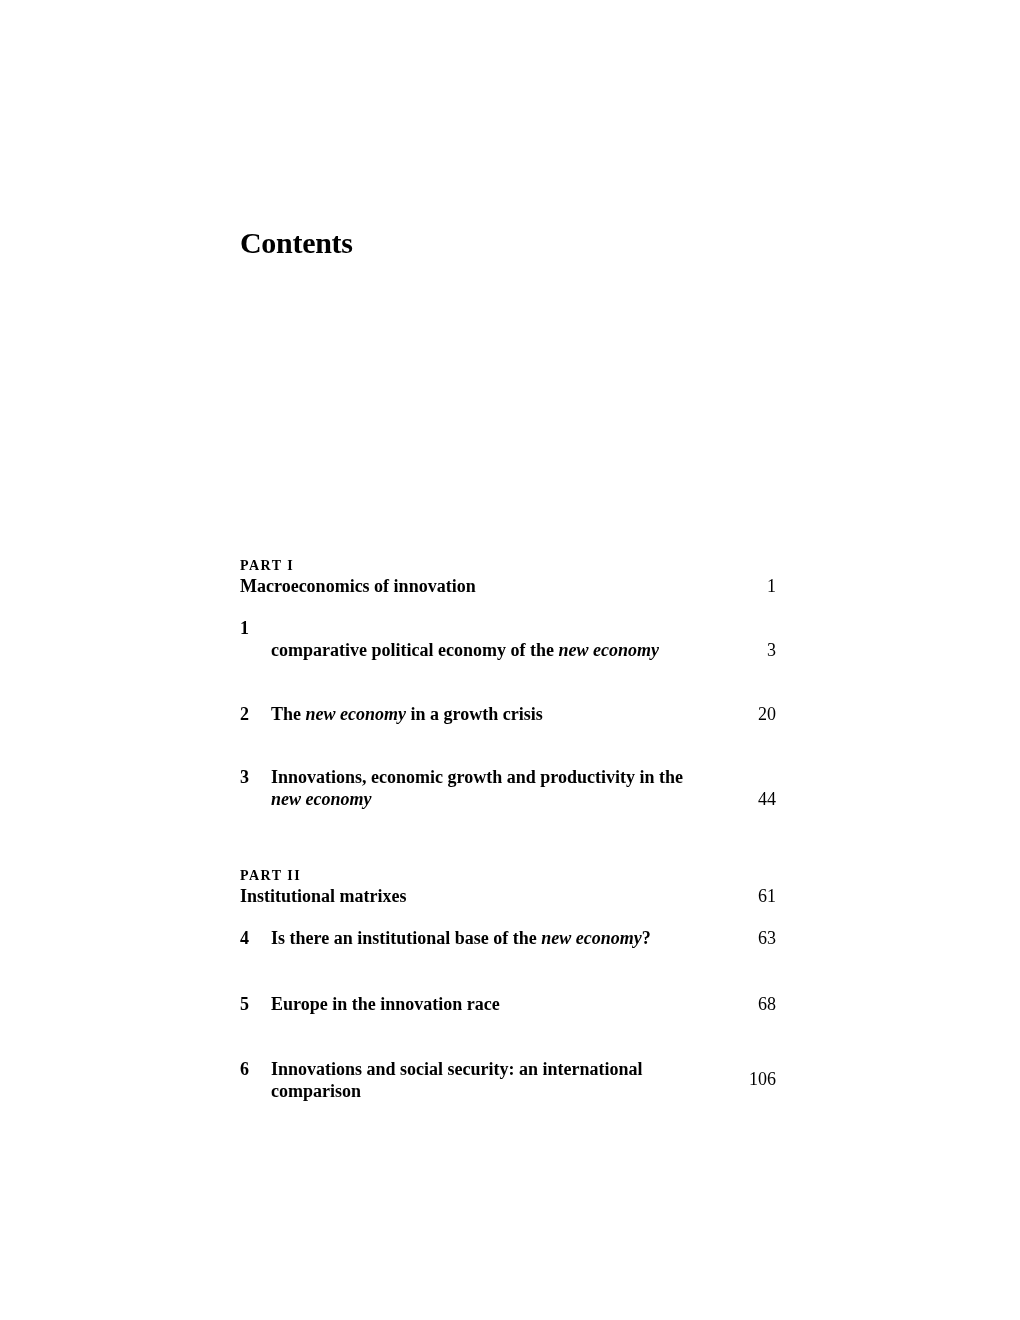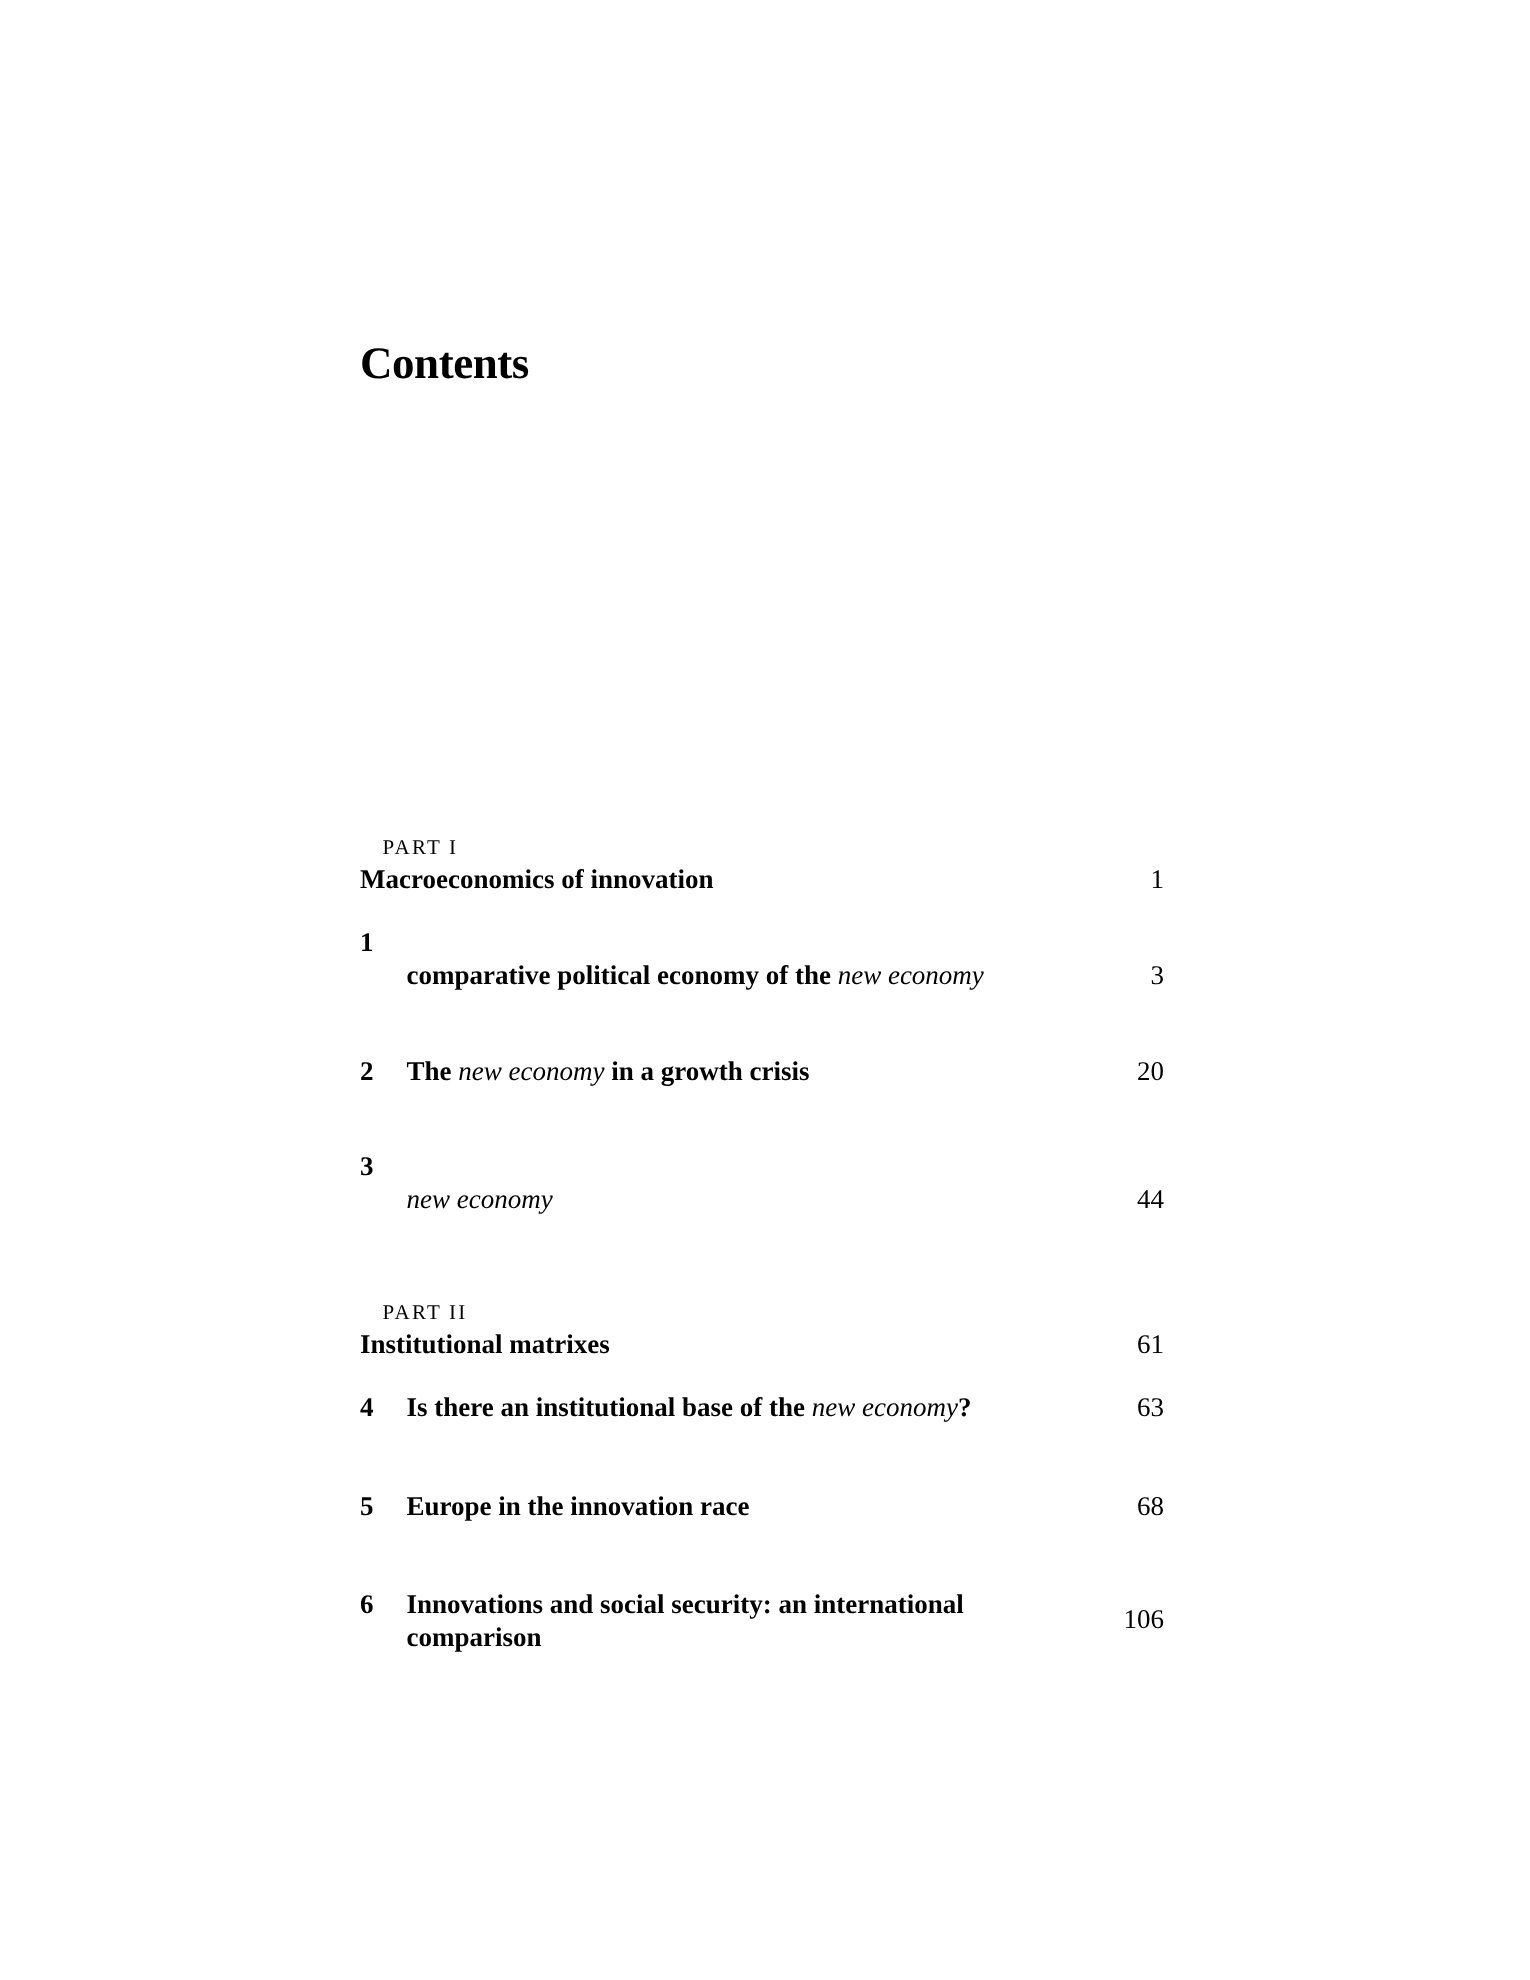--- a/index.html
+++ b/index.html
@@ -6,33 +6,33 @@
   body {
     width: 1020px; height: 1320px; position: relative; overflow: hidden;
     font-family: "Liberation Serif", "DejaVu Serif", serif; color: #000;
   }
   .title {
     position: absolute; left: 240px; top: 226px;
     font-size: 30px; font-weight: bold; letter-spacing: -0.3px; text-align: center;
   }
   .part-label {
     position: absolute; left: 240px;
-    font-size: 14px; font-weight: normal; letter-spacing: 1.5px; margin-left: 15px;
+    font-size: 14px; font-weight: bold; letter-spacing: 1.5px;
   }
   .row {
     position: absolute; left: 240px; width: 536px;
     font-size: 18px; font-weight: bold; line-height: 22px;
   }
   .row .num { position: absolute; left: 0; top: 0; }
   .row .text { position: absolute; left: 31px; width: 440px; }
   .row.part .text { left: 0; width: 480px; }
   .row .page {
     position: absolute; right: 0; font-weight: normal; text-align: right;
   }
-  em { font-style: italic; font-weight: normal; }
+  em { font-style: italic; font-weight: bold; }
 </style>
 </head>
 <body>
 
 <div class="title">Contents</div>
 
 <div class="part-label" style="top:558px;">PART I</div>
 <div class="row part" style="top:575px;">
   <span class="text">Macroeconomics of innovation</span>
   <span class="page">1</span>
@@ -49,21 +49,21 @@
 
 <div class="row" style="top:703px;">
   <span class="num">2</span>
   <span class="text"><span>The </span><em>new economy</em><span> in a growth crisis</span></span>
   <span class="page">20</span>
 </div>
 
 <div class="row" style="top:766px; height:44px;">
   <span class="num">3</span>
   <span class="text">
-    <br>
+    <span>Innovations, economic growth and productivity in the</span><br>
     <em>new economy</em>
   </span>
   <span class="page" style="top:22px;">44</span>
 </div>
 
 <div class="part-label" style="top:868px;">PART II</div>
 <div class="row part" style="top:885px;">
   <span class="text">Institutional matrixes</span>
   <span class="page">61</span>
 </div>

